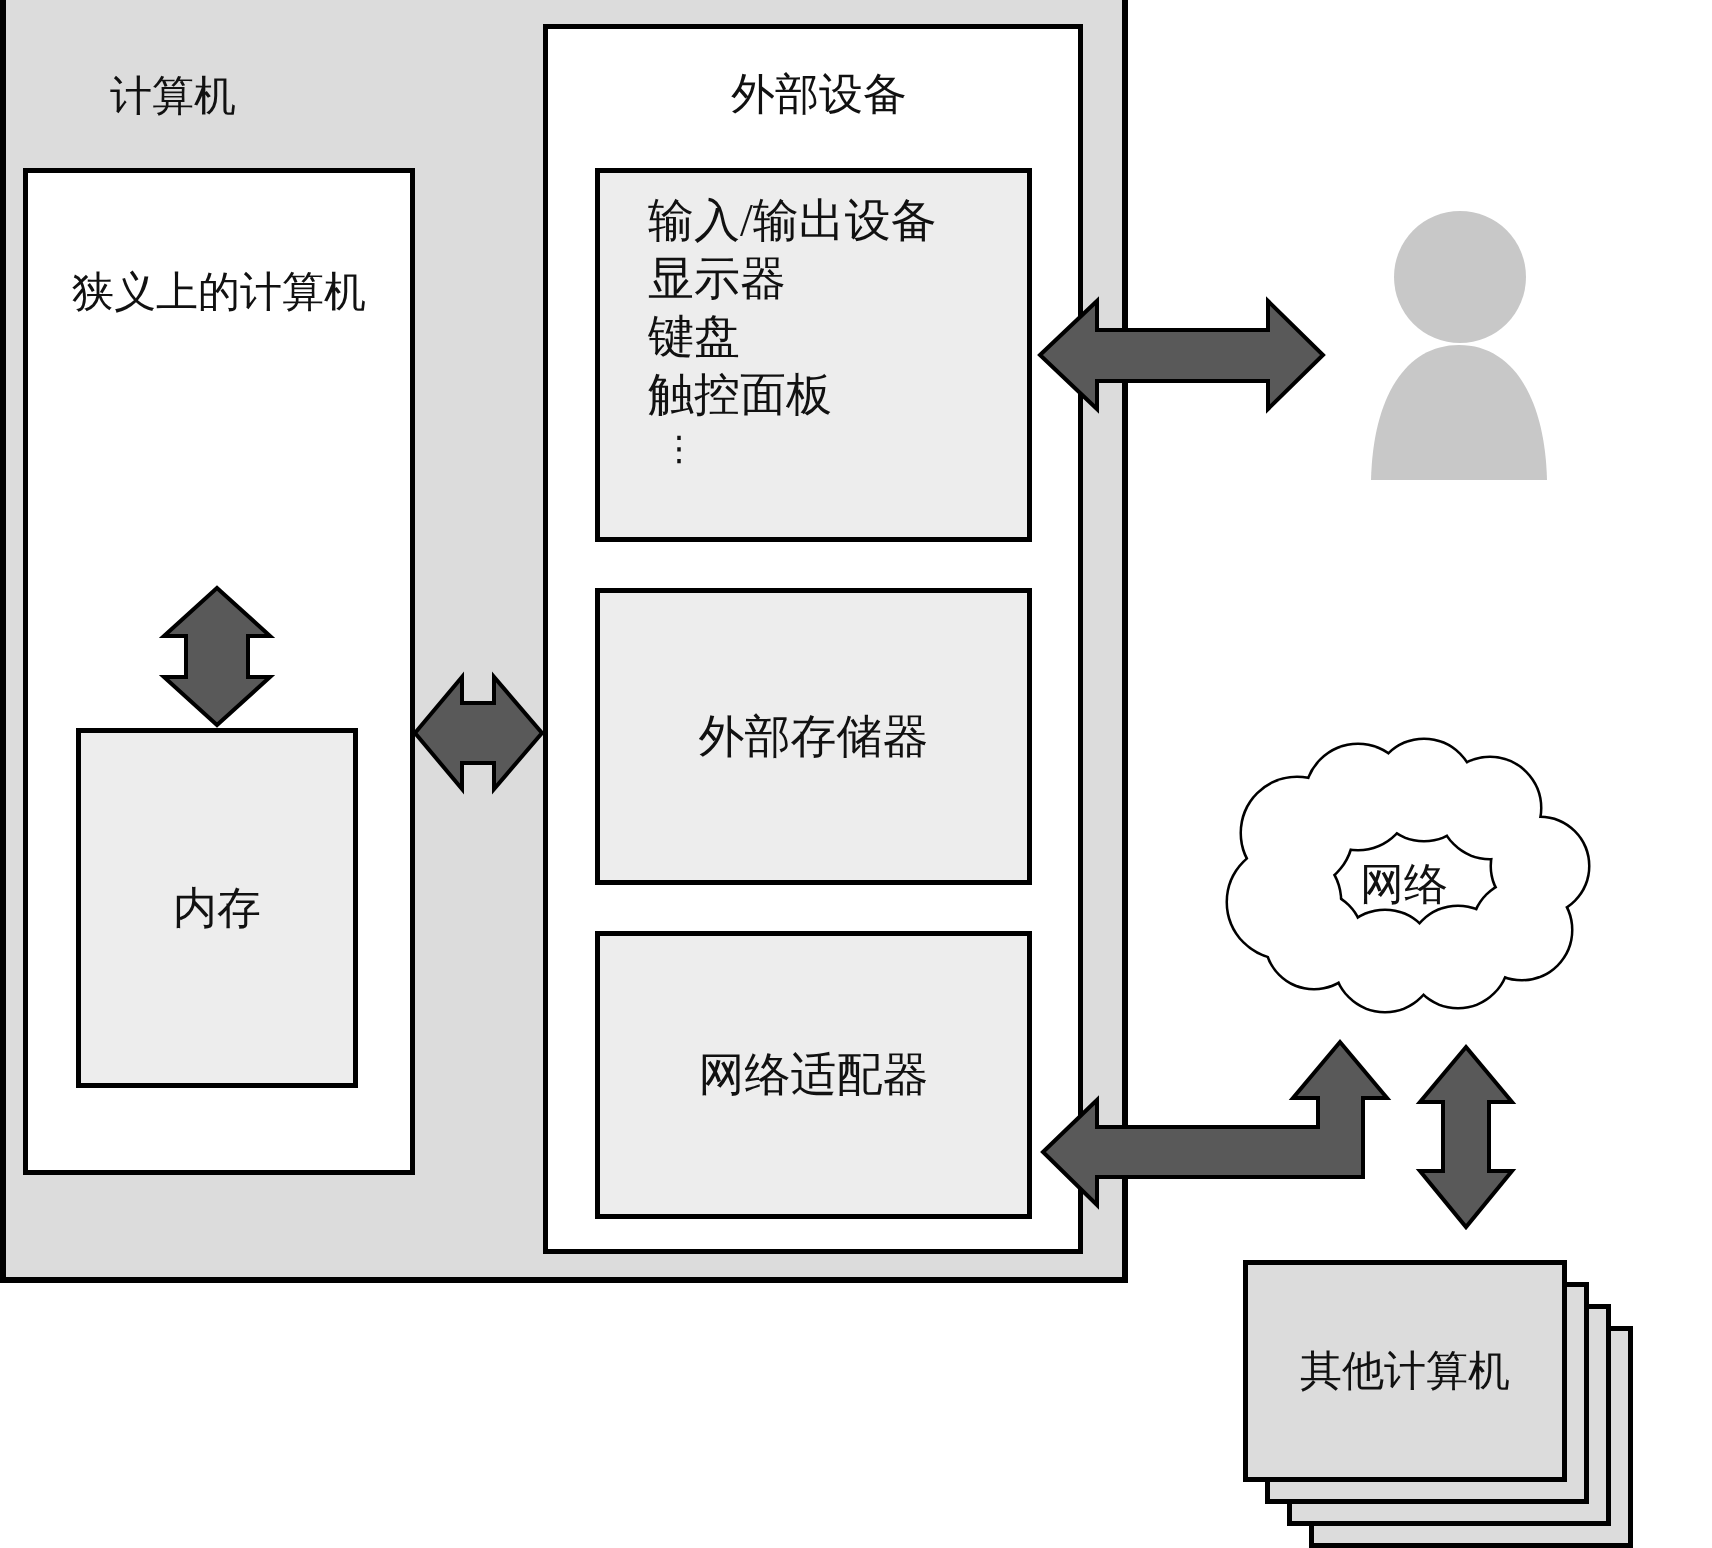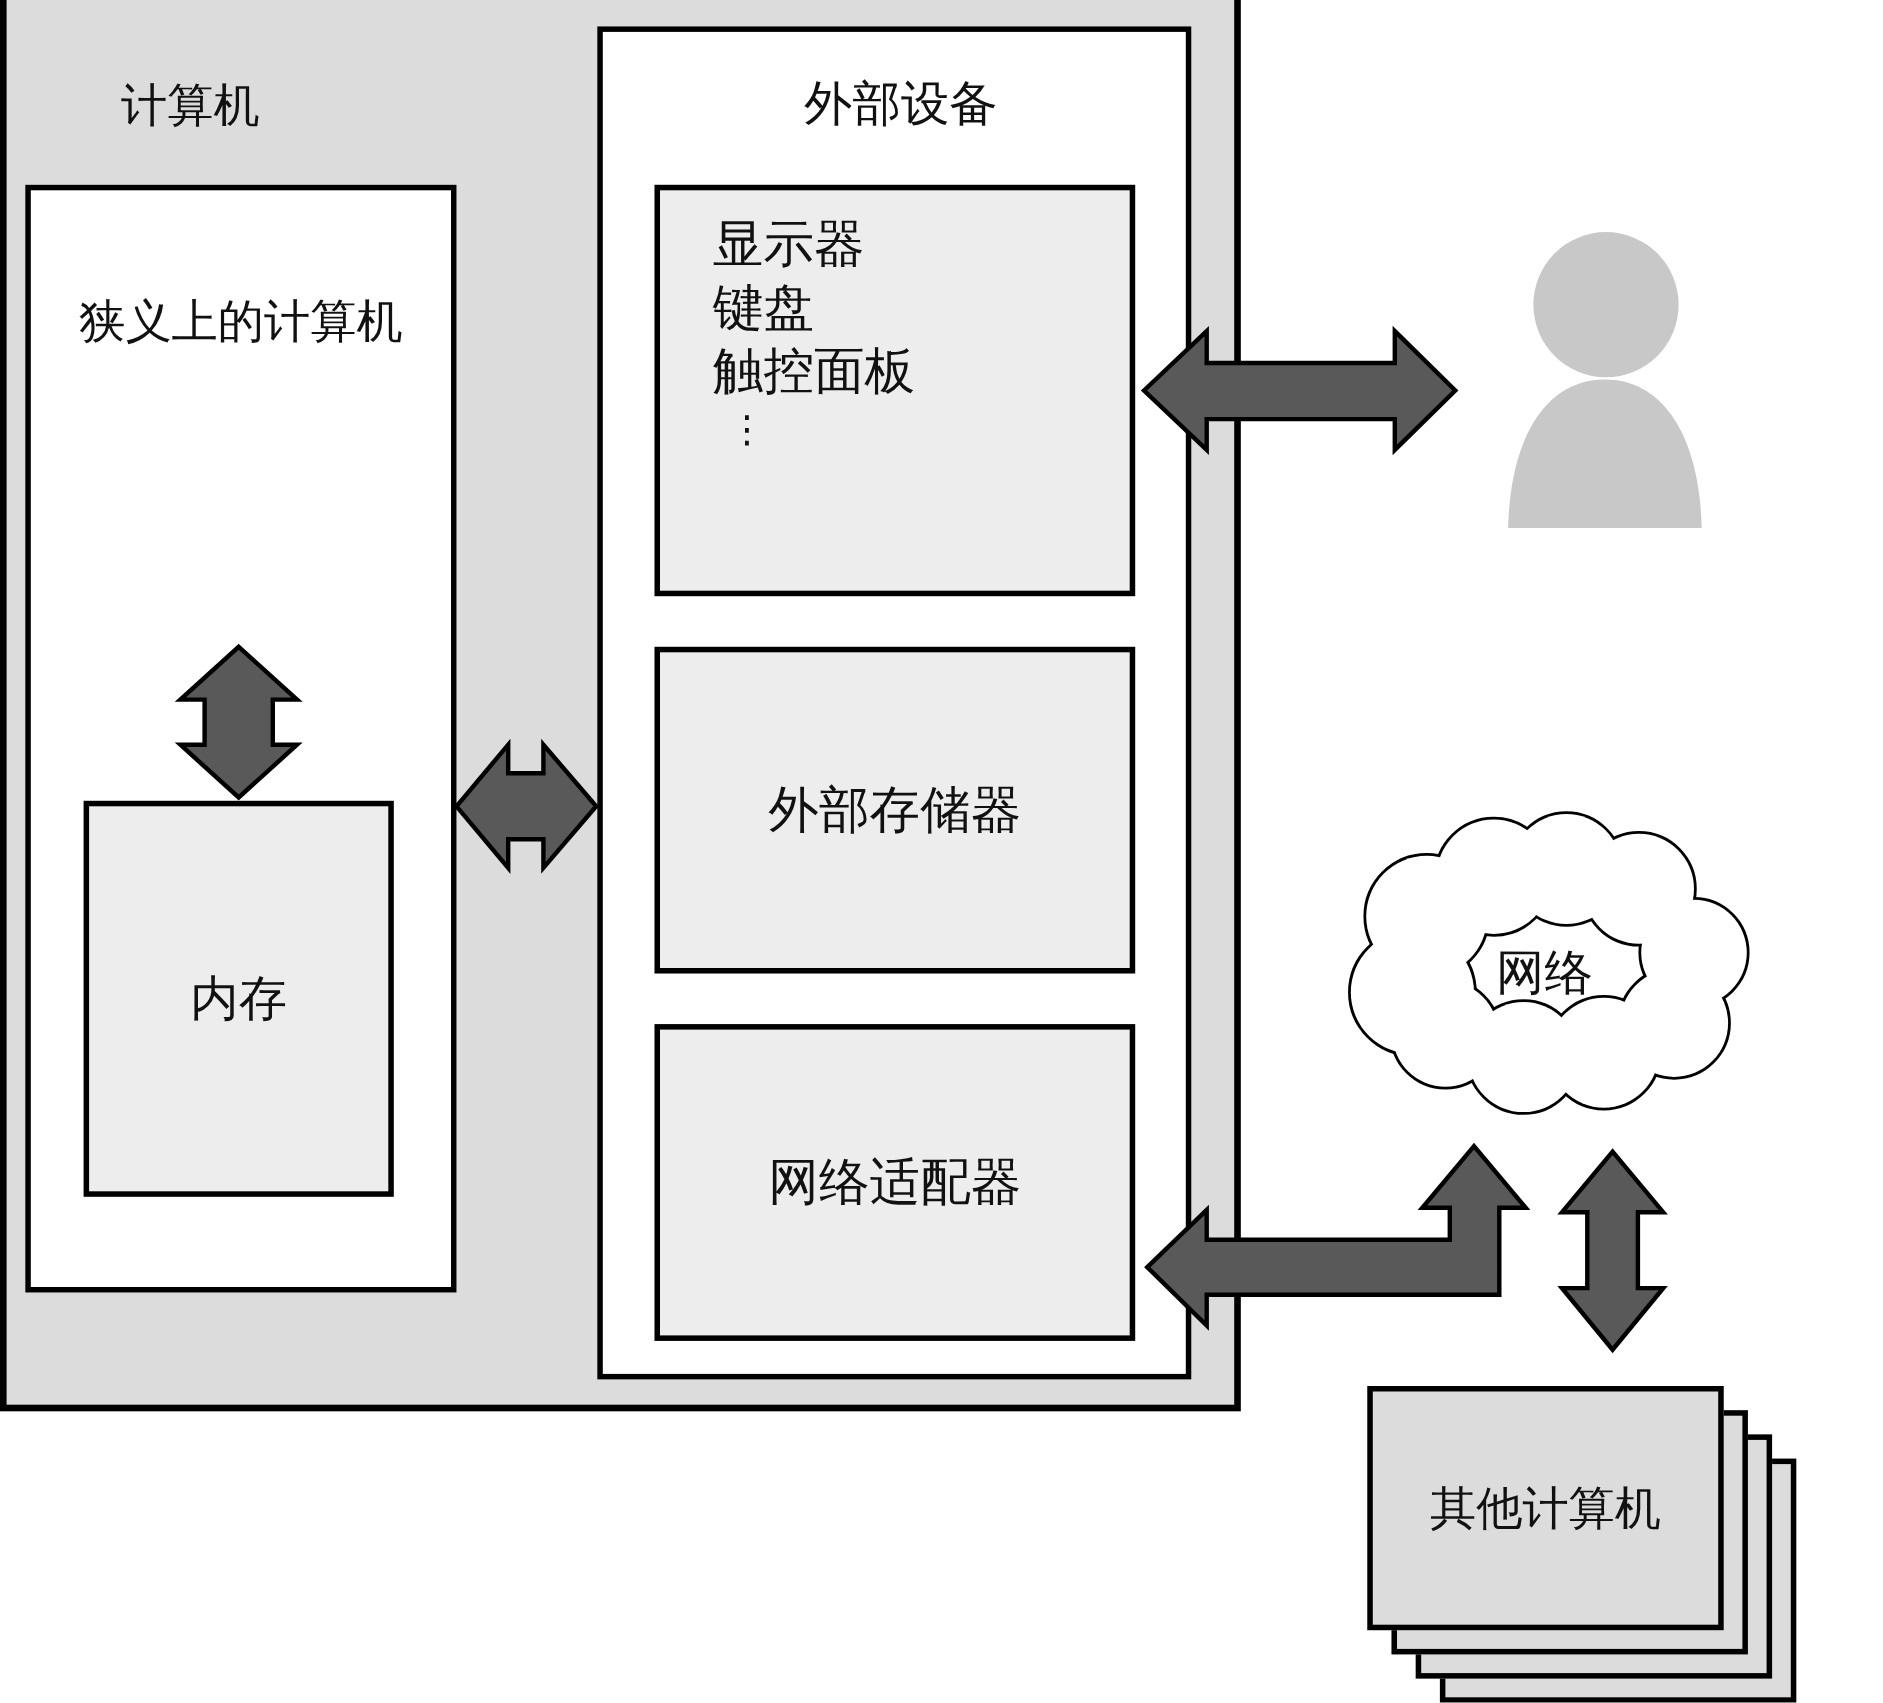--- a/index.html
+++ b/index.html
@@ -1,21 +1,21 @@
 <!DOCTYPE html>
 <html style="--canvas-bg: #ffffff; --computer-bg: #dcdcdc; --white-bg: #ffffff; --inner-bg: #ededed; --stack-bg: #dcdcdc; --border: #000000; --arrow: #595959; --person: #c8c8c8; --text: #111111;"><head>
 <meta charset="utf-8">
 <style>
   html,body{margin:0;padding:0;background:#fff;}
   #canvas{
     position:relative;
     width:1712px;height:1548px;
     overflow:hidden;
     background:var(--canvas-bg,#fff);
-    font-family:Liberation Sans, sans-serif;
+    font-family:Liberation Serif, serif;
     color:var(--text,#111);
   }
   .abs{position:absolute;box-sizing:border-box;}
   .box{border:5px solid var(--border,#000);}
   .gray-container{
     background:var(--computer-bg,#dcdcdc);
     border:6px solid var(--border,#000);
   }
   .white-box{background:var(--white-bg,#fff);}
   .inner-box{background:var(--inner-bg,#ededed);}
@@ -50,20 +50,21 @@
 
   <div class="abs box inner-box center-label f44" style="left:76px;top:728px;width:282px;height:360px;">
     <span>内存</span>
   </div>
 
   <div class="abs box white-box" style="left:543px;top:24px;width:540px;height:1230px;"></div>
   <div class="abs f44 center-label" style="left:543px;top:68px;width:540px;height:52px;padding-left:12px;">外部设备</div>
 
   <div class="abs box inner-box" style="left:595px;top:168px;width:437px;height:374px;"></div>
   <div class="abs io-lines" style="left:648px;top:192px;">
+    <div class="io-line">输入/输出设备</div>
     <div class="io-line">显示器</div>
     <div class="io-line">键盘</div>
     <div class="io-line">触控面板</div>
     <div class="io-line">⋮</div>
   </div>
 
   <div class="abs box inner-box center-label f46" style="left:595px;top:931px;width:437px;height:288px;">
     <span>网络适配器</span>
   </div>
 

